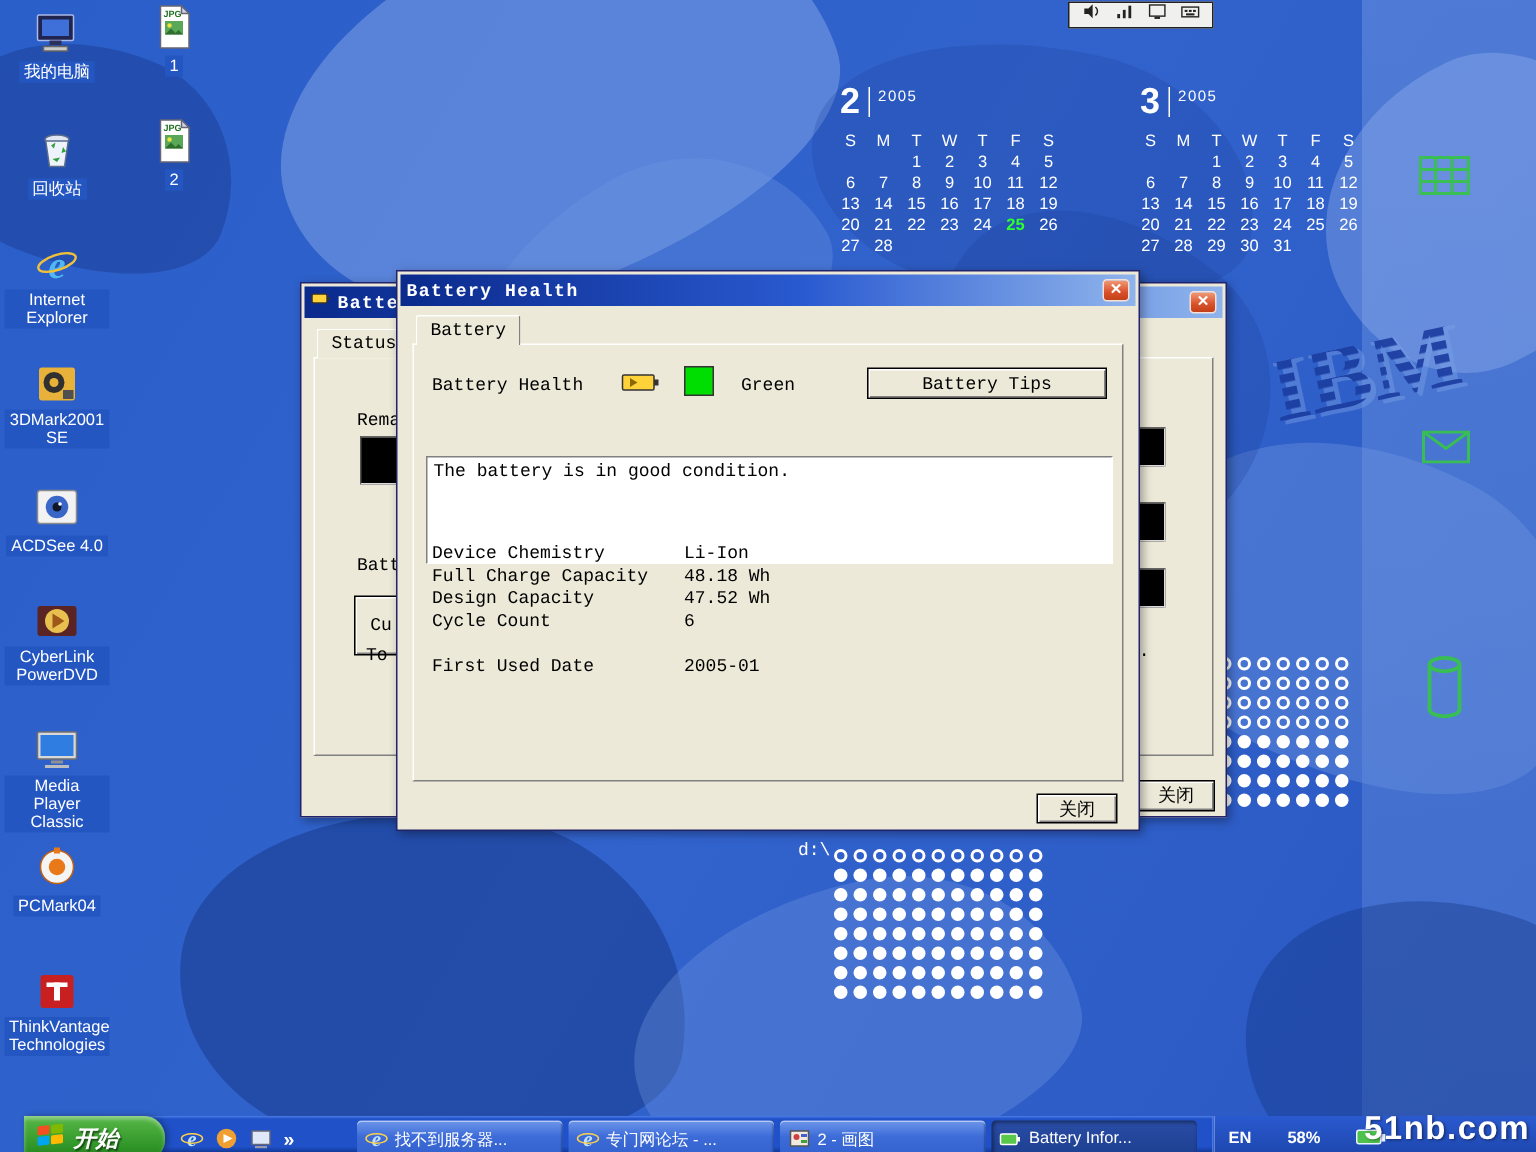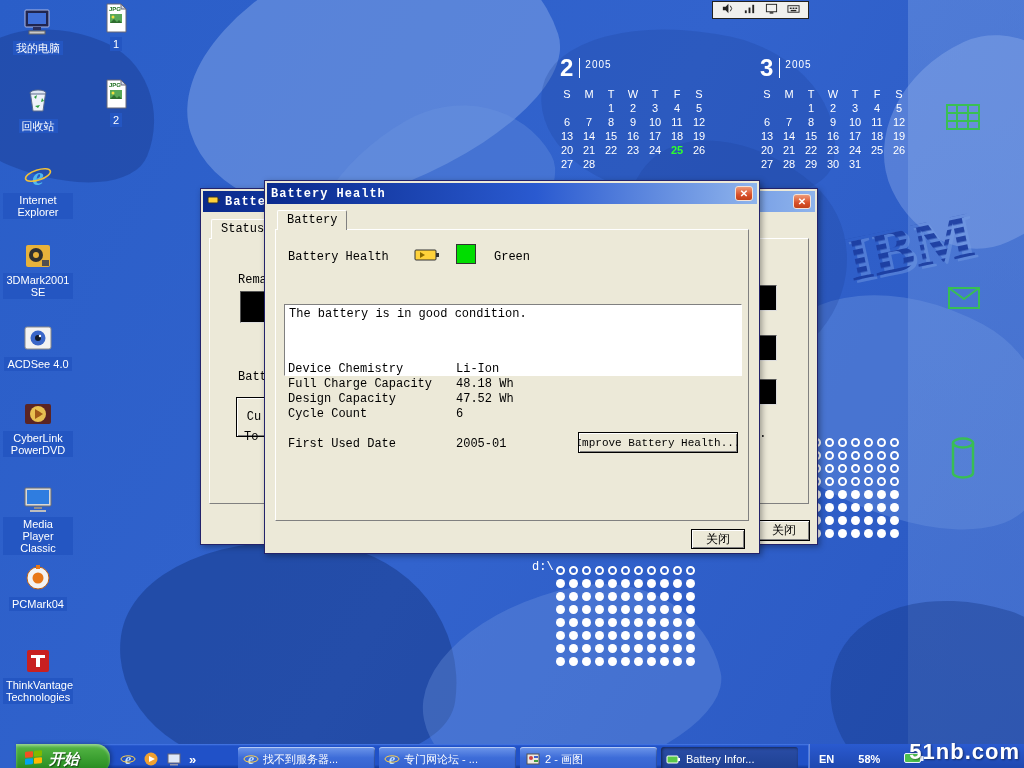--- a/index.html
+++ b/index.html
@@ -545,34 +545,34 @@
     <div class="tab" style="left:12px;top:29px">Battery</div>
     <div class="pane" style="left:10px;top:48px;width:474px;height:292px">
       <span class="mono frag" style="left:12px;top:20px">Battery Health</span>
       <span class="frag" style="left:138px;top:18px"><svg viewBox="0 0 26 14" width="26" height="14">
             <rect x="1" y="2" width="21" height="10" rx="1" fill="#ffd23a" stroke="#333"></rect>
             <rect x="22" y="5" width="3" height="4" fill="#333"></rect>
             <path d="M6 4 l5 3 l-5 3 z" fill="#8a6a00"></path>
           </svg></span>
       <div id="status-swatch" style="left: 180px; top: 14px; background: rgb(0, 221, 0);"></div>
       <span class="mono frag" style="left:218px;top:20px">Green</span>
+      <div class="btn" style="left:302px;top:15px;width:160px;height:21px">Battery Tips</div>
       <div class="textbox" style="left:8px;top:50px;width:458px;height:72px">
         <span>The battery is in good condition.</span>
       </div>
       <span class="mono frag" style="left:12px;top:132px">Device Chemistry</span>
       <span class="mono frag" style="left:180px;top:132px">Li-Ion</span>
       <span class="mono frag" style="left:12px;top:147px">Full Charge Capacity</span>
       <span class="mono frag" style="left:180px;top:147px">48.18 Wh</span>
       <span class="mono frag" style="left:12px;top:162px">Design Capacity</span>
       <span class="mono frag" style="left:180px;top:162px">47.52 Wh</span>
       <span class="mono frag" style="left:12px;top:177px">Cycle Count</span>
       <span class="mono frag" style="left:180px;top:177px">6</span>
       <span class="mono frag" style="left:12px;top:207px">First Used Date</span>
       <span class="mono frag" style="left:180px;top:207px">2005-01</span>
-      <div class="btn" style="left:302px;top:202px;width:160px;height:21px;font-size:11px">Improve Battery Health...</div>
     </div>
     <div class="btn" style="left:426px;top:348px;width:54px;height:20px">关闭</div>
   </div>
 
   <div id="taskbar">
     <div id="start-btn">
       <span><svg width="20" height="18" viewBox="0 0 20 18">
             <g transform="skewY(-6)">
               <rect x="1" y="3" width="8" height="6" rx="1" fill="#f25022"></rect>
               <rect x="10" y="3" width="8" height="6" rx="1" fill="#7fba00"></rect>

